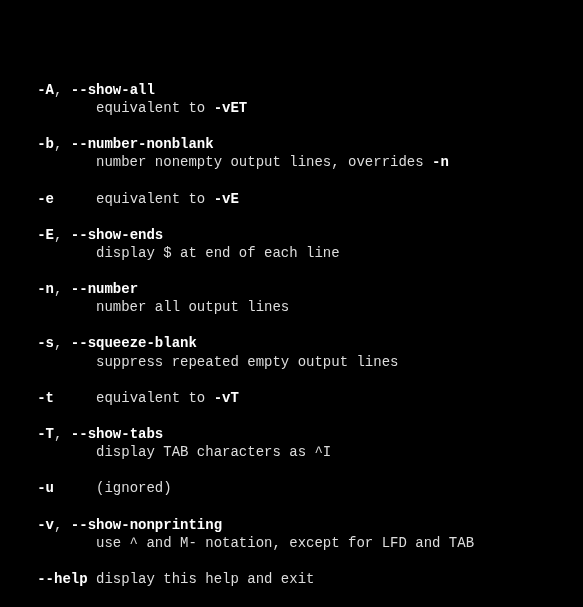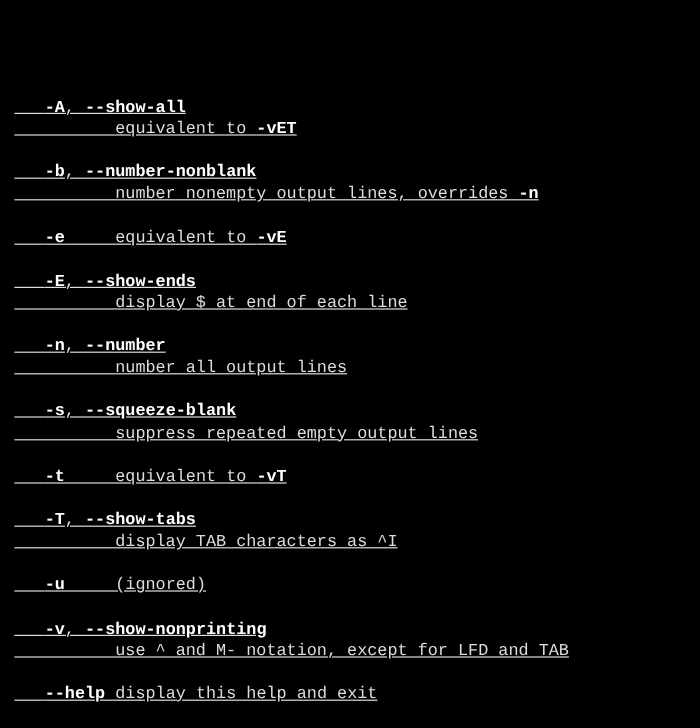--- a/index.html
+++ b/index.html
@@ -17,21 +17,20 @@
       width: 583px;
       height: 607px;
       white-space: pre;
     }
     .bold {
       font-weight: bold;
       color: #ffffff;
     }
     .option-block {
       margin-bottom: 18px;
-      text-decoration: underline;
     }
     .option-line {
       white-space: pre;
     }
   </style>
 </head>
 <body>
 
 
 

